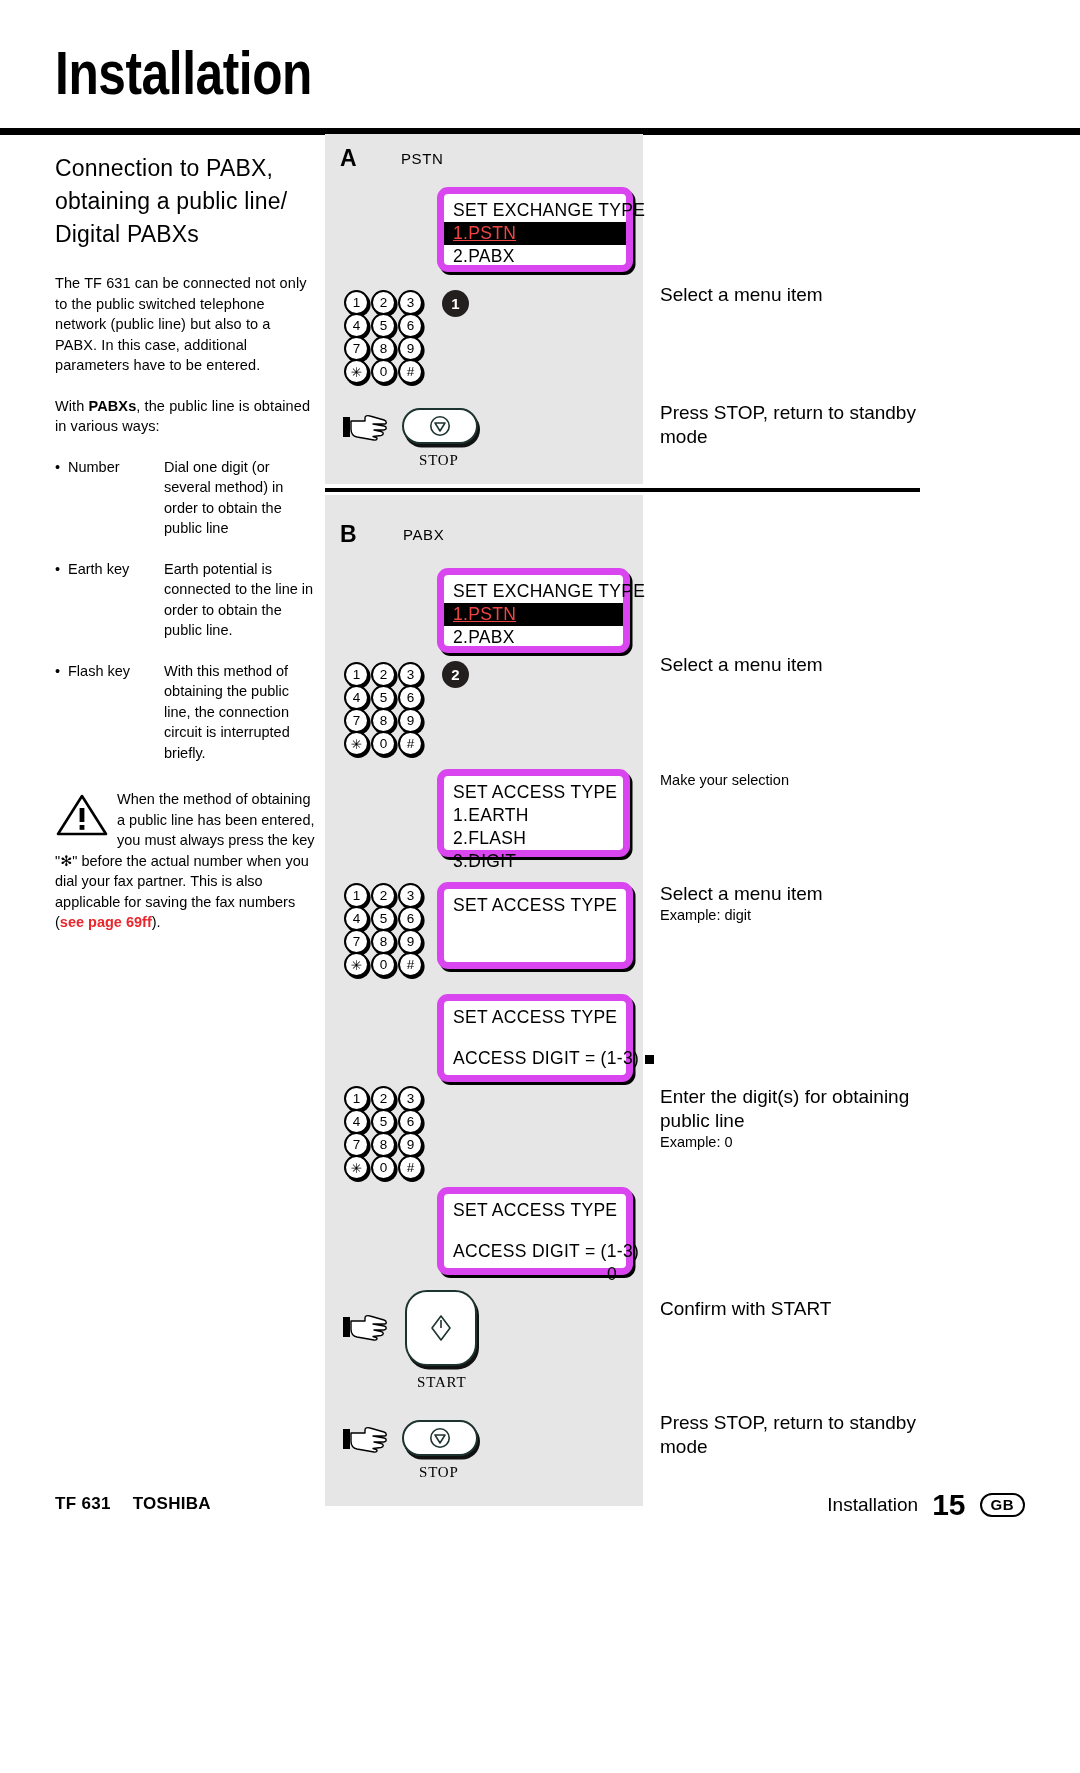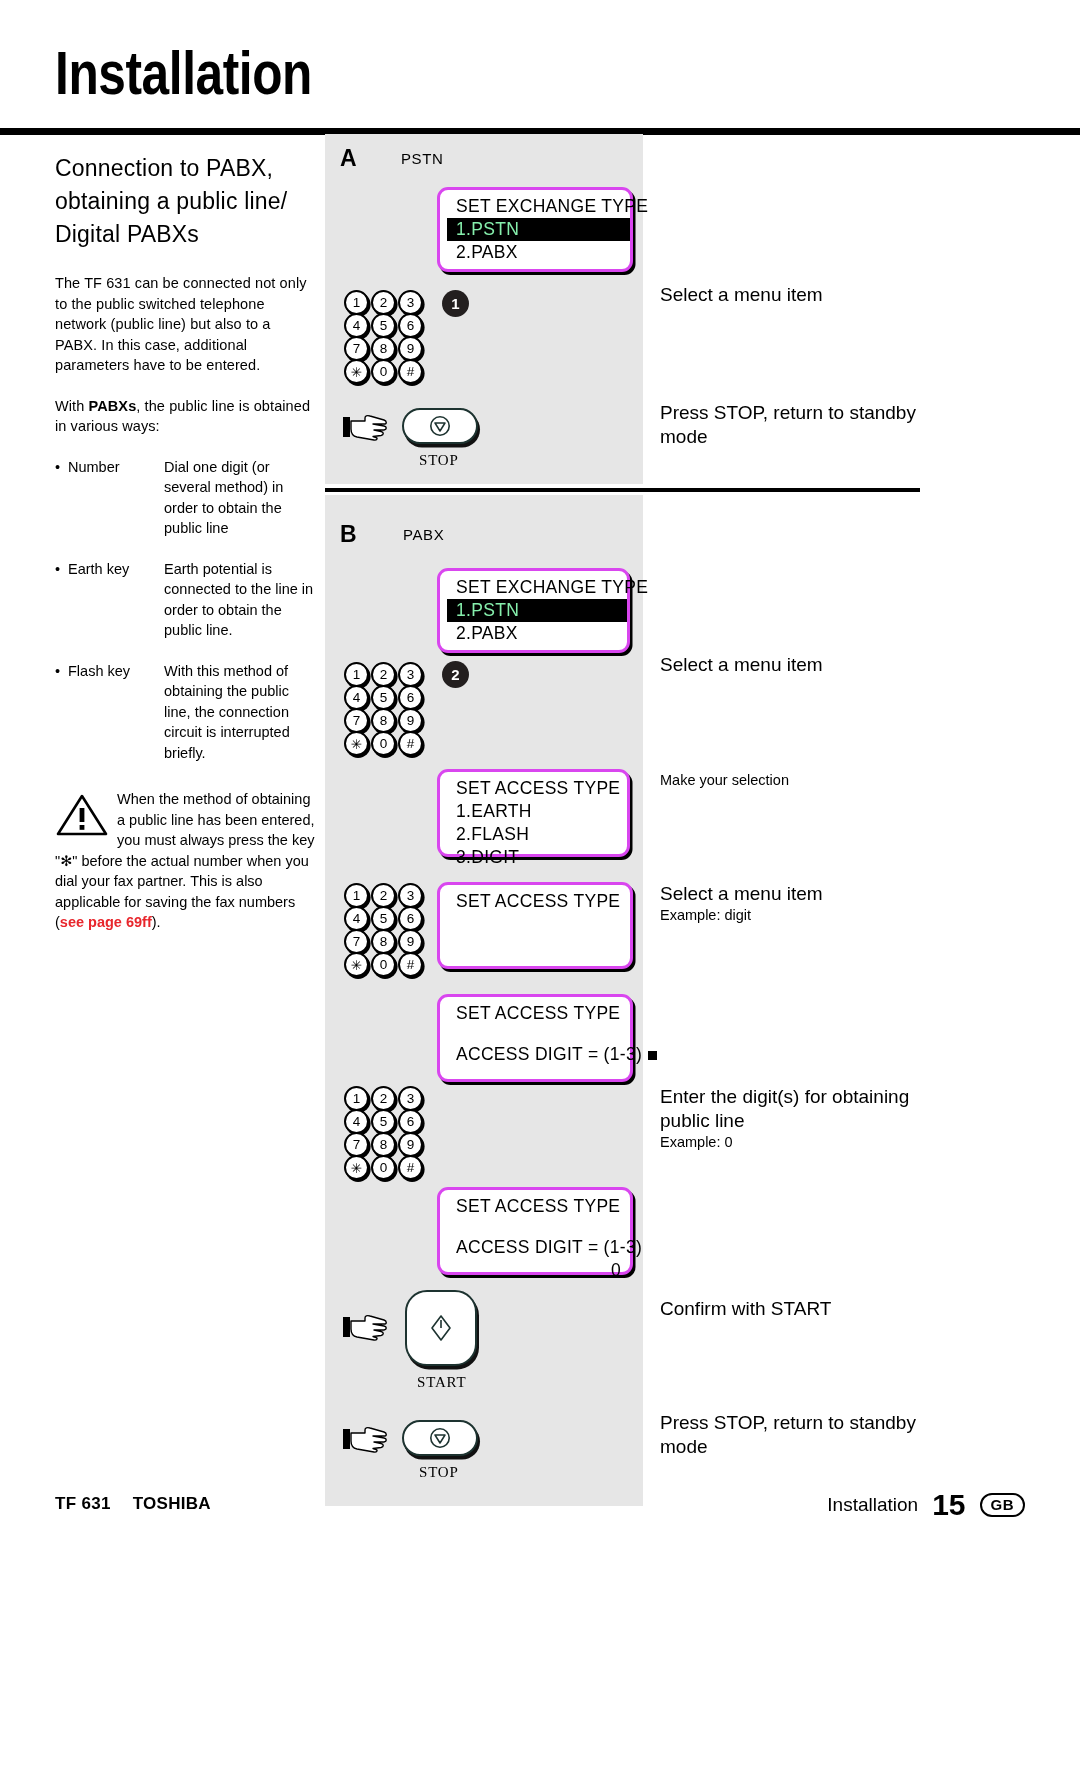--- a/index.html
+++ b/index.html
@@ -82,34 +82,33 @@
   }
   .sec-mode {
     position:absolute; font-size:15px; letter-spacing:0.6px;
     font-family:"Liberation Sans Narrow","Liberation Sans", sans-serif;
   }
 
   
   .lcd {
     position:absolute;
     background:#fff;
-    border:3px solid #d946ef;
+    border:7px solid #d946ef;
     border-radius:11px;
     box-sizing:border-box;
     font-family:"Liberation Sans Narrow","Liberation Sans", sans-serif;
     box-shadow:2.5px 3px 0 #000;
-    padding-left:7px;
   }
   .lcd .line {
     font-size:17.5px; line-height:23px; padding:0 9px; white-space:pre;
     letter-spacing:0.3px;
   }
   .lcd .line.first { padding-top:5px; }
   .lcd .line.inv {
-    background:#000; color:#86efac; display:block;
+    background:#000; color:#ef4444; display:block;text-decoration:underline;
   }
   .lcd .line.right { text-align:right; }
   .lcd .cursor {
     display:inline-block; width:9px; height:9px; background:#000;
     vertical-align:baseline; margin-left:6px;
   }
 
   
   .keypad { position:absolute; }
   .keypad .krow { display:flex; margin-bottom:-2px; }

